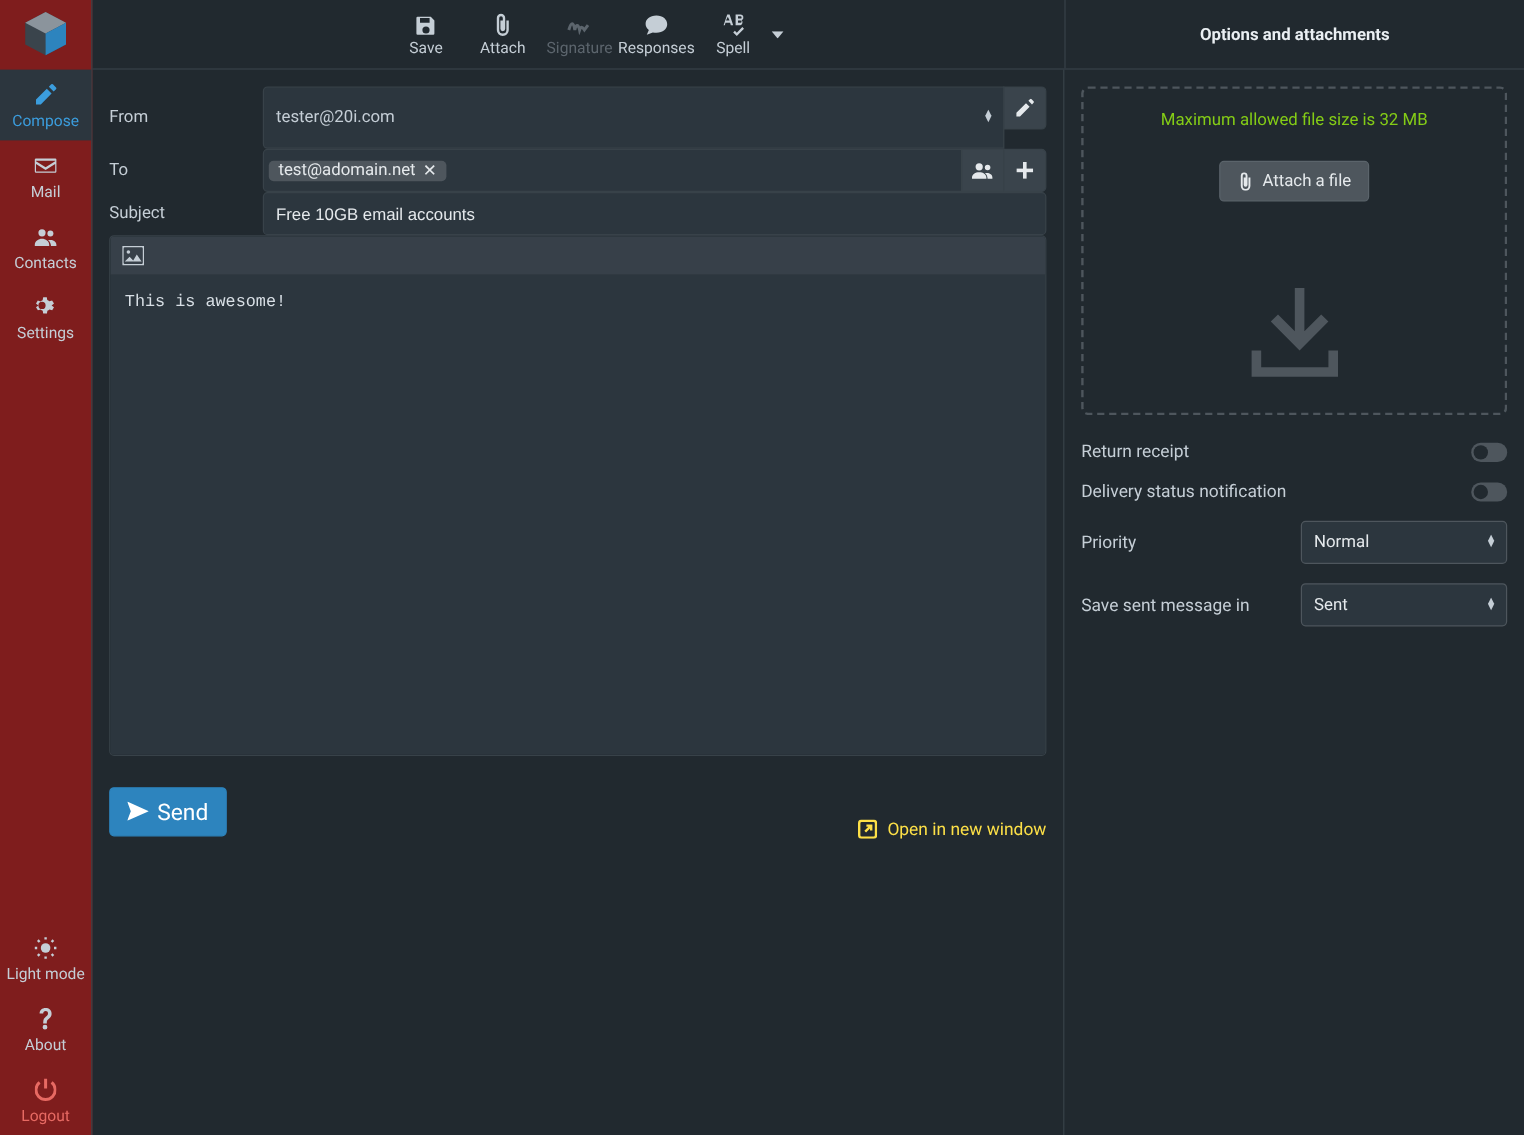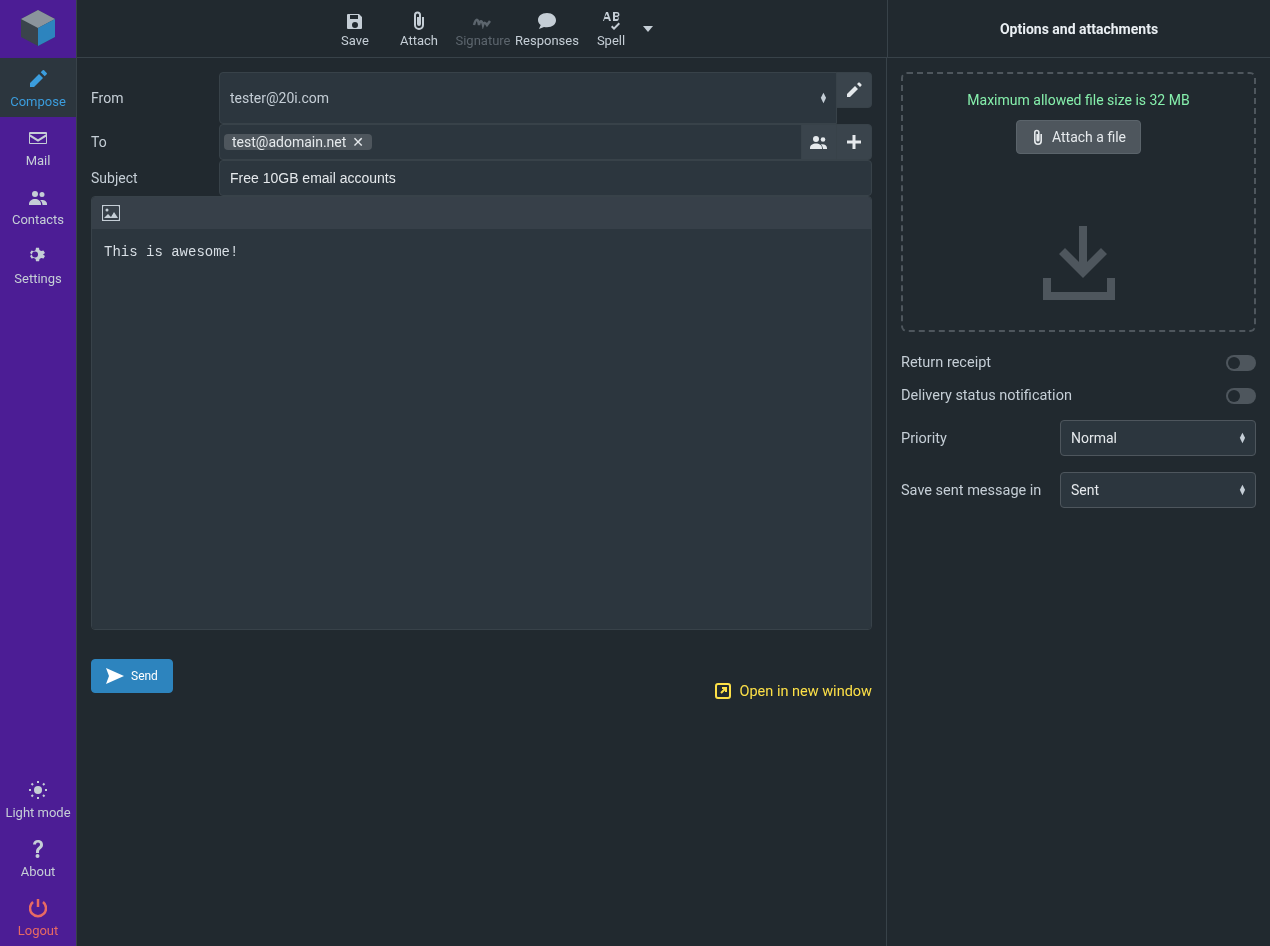--- a/index.html
+++ b/index.html
@@ -1,18 +1,18 @@
 <!DOCTYPE html>
 <html><head>
 <meta charset="utf-8">
 <style>
 *{box-sizing:border-box;margin:0;padding:0;}
 body{background:#21292F;color:#C5CED6;font-family:-apple-system,BlinkMacSystemFont,"Segoe UI",Roboto,Arial,sans-serif;font-size:14px;width:1270px;height:946px;overflow:hidden;}
 .app{display:flex;height:946px;}
-.sidebar{width:77px;background:#4c1d95;border-right:1px solid #384249;display:flex;flex-direction:column;}
+.sidebar{width:77px;background:#7f1d1d;border-right:1px solid #384249;display:flex;flex-direction:column;}
 .logo{height:58px;display:flex;align-items:center;justify-content:center;padding:6px;}
 .sidebar-item{display:flex;flex-direction:column;align-items:center;justify-content:center;padding:10px 2px 8px;cursor:pointer;font-size:13px;color:#C5CED6;}
 .sidebar-item .si-icon{font-size:20px;margin-bottom:4px;display:flex;align-items:center;justify-content:center;height:22px;}
 .sidebar-item.active{background:#2C363E;color:#3B9DDD;}
 .sidebar-spacer{flex:1;}
 .sidebar-item.logout{color:#E76A63;}
 .main{flex:1;display:flex;flex-direction:column;}
 .toolbar{height:58px;border-bottom:1px solid #384249;display:flex;}
 .toolbar-left{width:810px;display:flex;align-items:center;padding-left:246px;}
 .toolbar-btn{display:flex;flex-direction:column;align-items:center;justify-content:center;width:64px;height:58px;cursor:pointer;color:#C5CED6;font-size:13px;}
@@ -31,35 +31,35 @@
 .icon-btn:last-child{border-radius:0 4px 4px 0;}
 .to-field{flex:1;background:#2C363E;border:1px solid #384249;border-radius:4px 0 0 4px;height:36px;display:flex;align-items:center;padding:4px;}
 .chip{background:#4E565D;border-radius:4px;padding:0 8px;display:flex;align-items:center;color:#E5E9EC;font-size:14px;}
 .chip-x{margin-left:6px;cursor:pointer;font-size:14px;color:#E5E9EC;}
 .text-input{flex:1;background:#2C363E;border:1px solid #384249;border-radius:4px;height:36px;padding:0 10px;color:#E5E9EC;font-size:14px;outline:none;}
 .editor-wrap{flex:0 0 auto;border:1px solid #384249;border-radius:4px;overflow:hidden;margin-bottom:18px;}
 .editor-toolbar{background:#374049;height:32px;display:flex;align-items:center;padding:0 10px;}
 .editor-tb-btn{color:#C5CED6;cursor:pointer;font-size:16px;}
 .editor-body{background:#2C363E;height:400px;padding:14px 12px;color:#D8DFE5;font-family:Consolas,'Courier New',monospace;font-size:14px;line-height:1.4;}
 .compose-footer{display:flex;align-items:center;justify-content:space-between;margin-top:4px;}
-.send-btn{background:#2D84BE;border:1px solid #2D84BE;color:#FFF;border-radius:4px;padding:8px 14px;display:flex;align-items:center;cursor:pointer;font-size:12px;}
+.send-btn{background:#2D84BE;border:1px solid #2D84BE;color:#FFF;border-radius:4px;padding:8px 14px;display:flex;align-items:center;cursor:pointer;font-size:19px;}
 .send-btn svg{margin-right:7px;}
 .open-window{display:flex;align-items:flex-start;cursor:pointer;color:#fde047;font-size:14.5px;margin-top:31px;}
 .open-window svg{margin-right:8px;}
 .options-pane{flex:1;padding:14px;}
 .dropzone{border:2px dashed #4E565D;border-radius:6px;padding:18px 12px 24px;display:flex;flex-direction:column;align-items:center;margin-bottom:22px;}
-.dropzone-text{color:#86efac;font-size:14px;margin-bottom:12px;}
+.dropzone-text{color:#84cc16;font-size:14px;margin-bottom:26px;}
 .attach-btn{background:#4E565D;border:1px solid #5B646B;color:#E5E9EC;border-radius:4px;padding:8px 14px;display:flex;align-items:center;cursor:pointer;font-size:14px;}
 .attach-btn svg{margin-right:7px;}
 .dropzone-icon{margin-top:64px;color:#4E565D;}
 .opt-row{display:flex;align-items:center;justify-content:space-between;margin-bottom:16px;}
 .opt-label{color:#C5CED6;font-size:14.5px;}
 .switch{width:30px;height:16px;background:#4E565D;border-radius:10px;position:relative;cursor:pointer;}
 .switch::after{content:"";position:absolute;width:12px;height:12px;background:#21292F;border-radius:50%;top:2px;left:2px;}
-.opt-select{width:196px;background:#2C363E;border:1px solid #4E565D;border-radius:4px;height:36px;display:flex;align-items:center;padding:0 10px;position:relative;color:#E5E9EC;cursor:pointer;margin-left:16px;}
+.opt-select{width:172px;background:#2C363E;border:1px solid #4E565D;border-radius:4px;height:36px;display:flex;align-items:center;padding:0 10px;position:relative;color:#E5E9EC;cursor:pointer;margin-left:16px;}
 svg{display:block;}
 </style>
 </head>
 <body>
 
 <div class="app">
   <div class="sidebar">
     <div class="logo">
       <svg width="46" height="46" viewBox="0 0 46 46">
         <polygon points="23,4 40,13 40,31 23,40 6,31 6,13" fill="#3A444C"></polygon>

